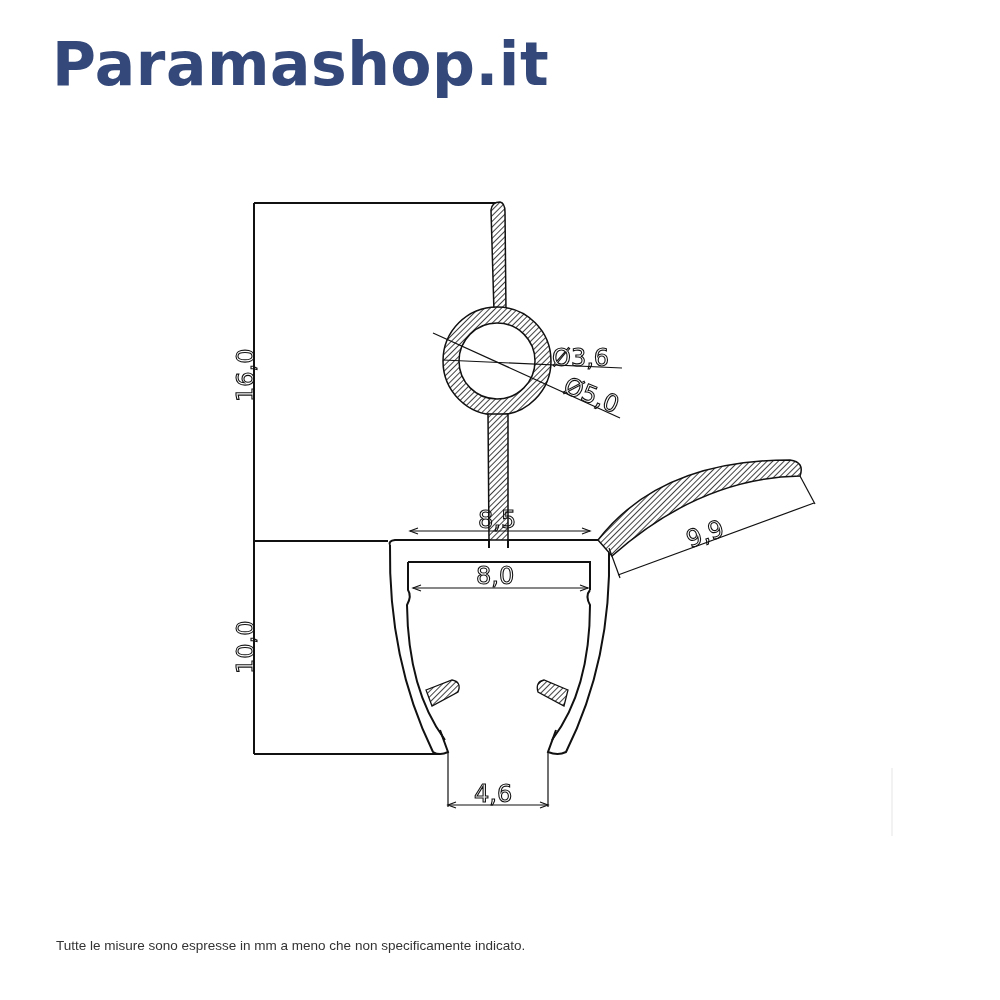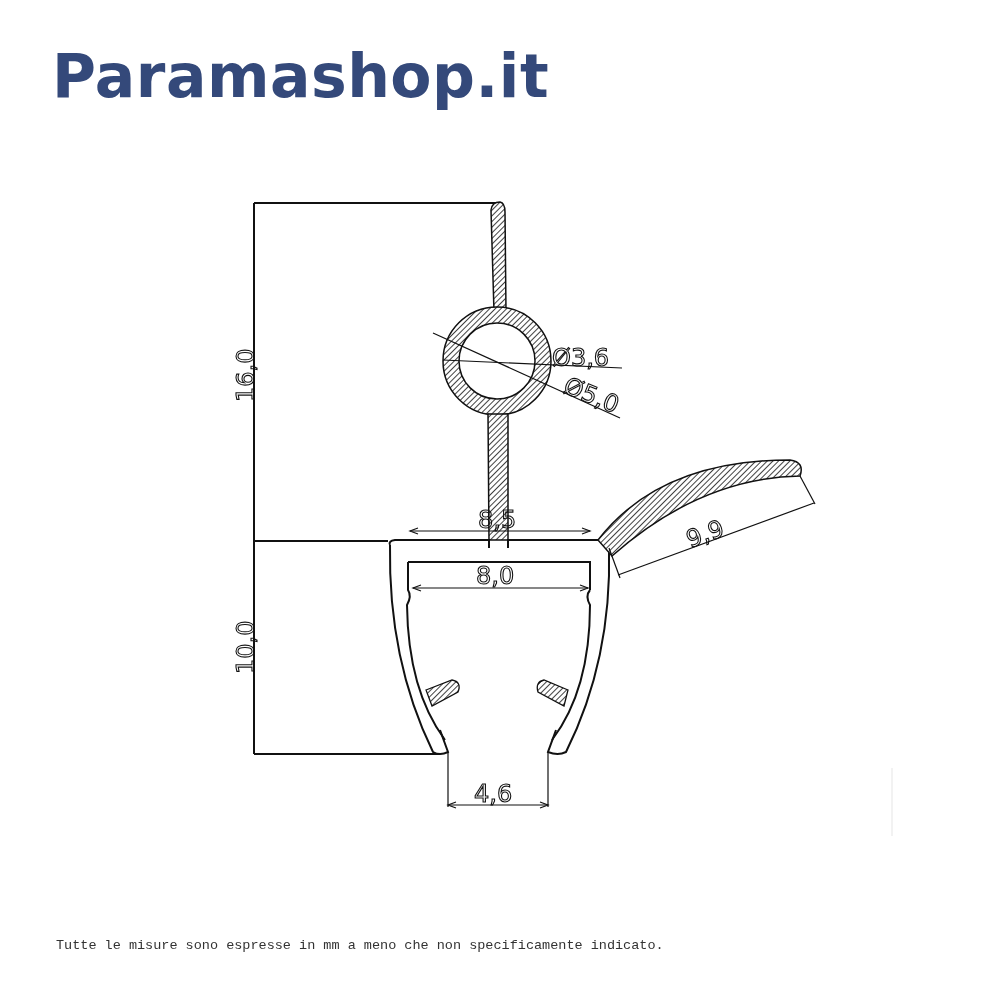--- a/index.html
+++ b/index.html
@@ -1,20 +1,20 @@
 <!DOCTYPE html>
 <html><head>
 <meta charset="utf-8">
 <style>
   html, body { margin:0; padding:0; background:#ffffff; }
   body { width:1000px; height:1000px; position:relative; overflow:hidden; font-family:"DejaVu Sans", sans-serif; }
-  .brand { position:absolute; left:52px; top:34px; font-family:"DejaVu Sans", sans-serif; font-weight:bold; font-size:60px; letter-spacing:0.5px; color:#34497a; line-height:1;margin-top:12px; }
+  .brand { position:absolute; left:52px; top:34px; font-family:"DejaVu Sans", sans-serif; font-weight:bold; font-size:60px; letter-spacing:0.5px; color:#34497a; line-height:1; }
   .drawing { position:absolute; left:0; top:0; width:1000px; height:1000px; }
   .drawing text { font-family:"DejaVu Sans", sans-serif; font-size:24px; fill:none; stroke:#111; stroke-width:1.1; }
-  .notes { position:absolute; left:56px; top:934px; font-family:Liberation Mono, monospace; font-size:13.5px; color:#333; line-height:24px; }
+  .notes { position:absolute; left:56px; top:934px; font-family:Liberation Sans, sans-serif; font-size:13.5px; color:#333; line-height:24px; }
   .notes div { white-space:nowrap; }
   .faint-line { position:absolute; left:891px; top:768px; width:2px; height:68px; background:#f2f2f2; }
 </style>
 </head>
 <body>
 
 <div class="brand">Paramashop.it</div>
 
 <svg class="drawing" viewBox="0 0 1000 1000" xmlns="http://www.w3.org/2000/svg">
   <defs>

